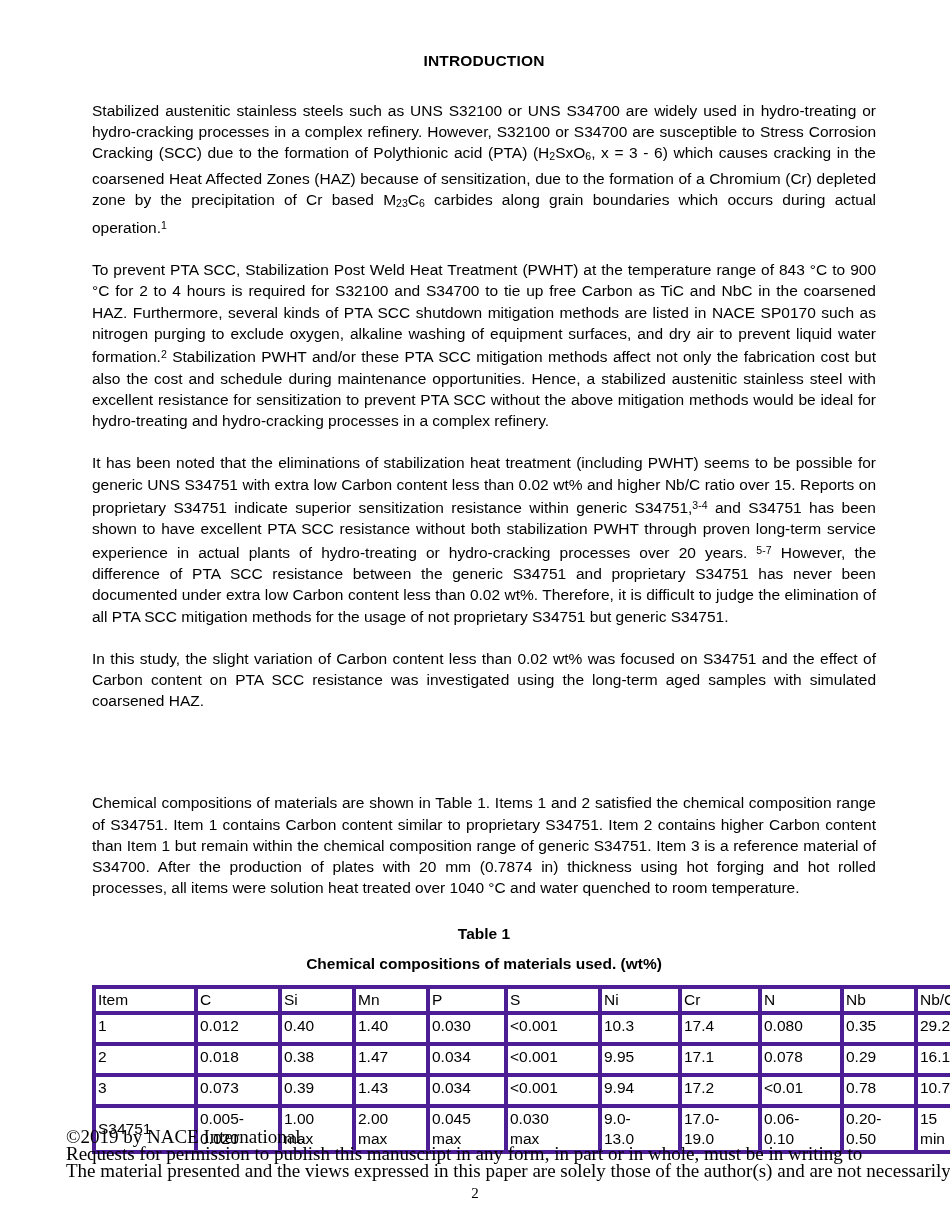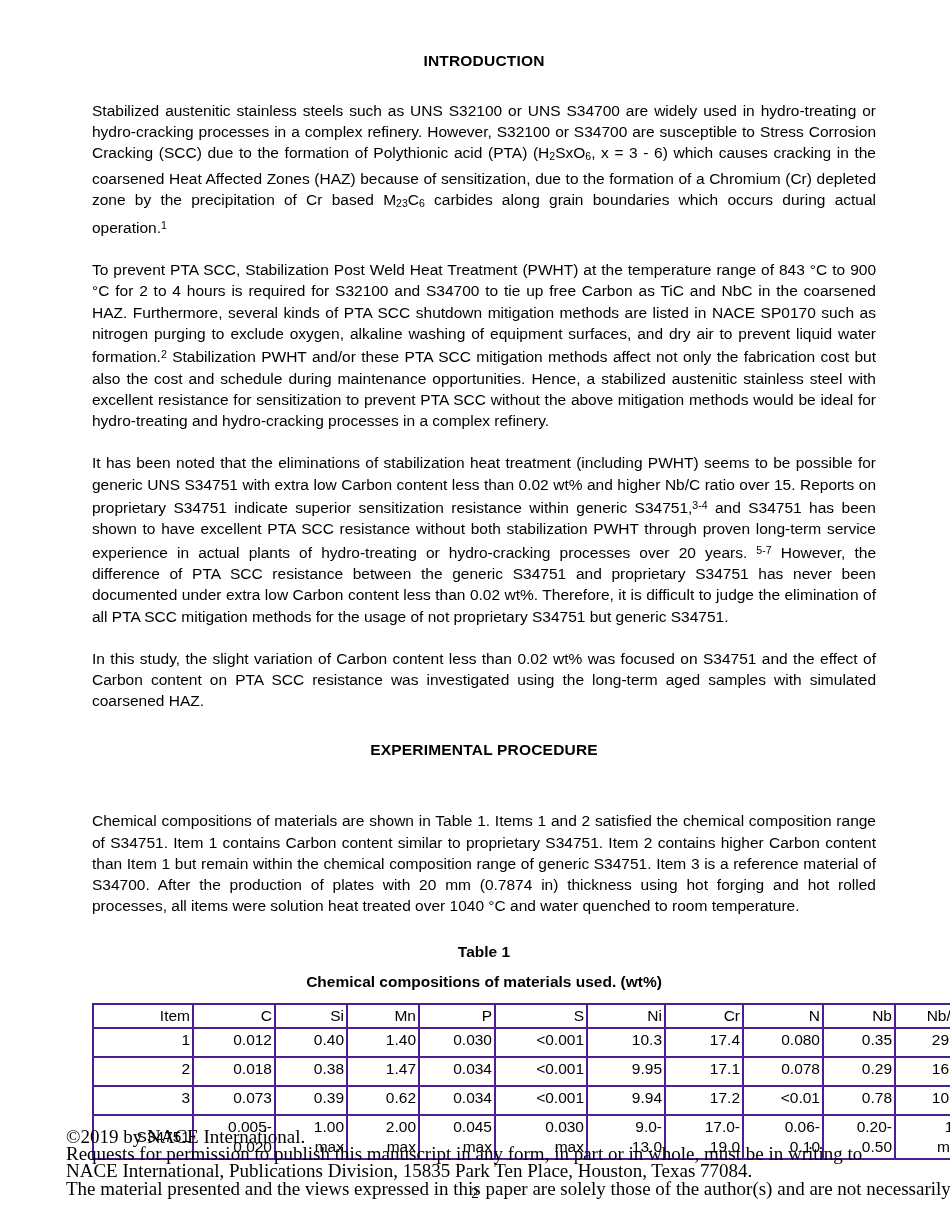--- a/index.html
+++ b/index.html
@@ -70,23 +70,23 @@
   }
   .table-caption-2 { margin-top: 2px; text-align: center; }
 
   table.comp-table {
     border-collapse: collapse;
     margin: 6px auto 0 auto;
     width: 742px;
     table-layout: fixed;
   }
   table.comp-table td {
-    border: 2px solid #4c1d95;
-    font-size: 15.5px;
-    text-align: right;
+    border: 4px solid #4c1d95;
+    font-size: 15.5px;
+    text-align: left;
     padding: 1px 2px;
     line-height: 20px;
     white-space: nowrap;
     vertical-align: middle;
   }
   table.comp-table tr.std-row td {
     line-height: 20px;
     padding-top: 1px;
     padding-bottom: 6px;
   }
@@ -147,21 +147,20 @@
     <div class="gap-md"></div>
 
     <p class="body-text"><span>It has been noted that the eliminations of stabilization heat treatment (including PWHT) seems to be possible for generic UNS S34751 with extra low Carbon content less than 0.02 wt% and higher Nb/C ratio over 15. Reports on proprietary S34751 indicate superior sensitization resistance within generic S34751,</span><sup>3-4</sup><span> and S34751 has been shown to have excellent PTA SCC resistance without both stabilization PWHT through proven long-term service experience in actual plants of hydro-treating or hydro-cracking processes over 20 years. </span><sup>5-7</sup><span> However, the difference of PTA SCC resistance between the generic S34751 and proprietary S34751 has never been documented under extra low Carbon content less than 0.02 wt%. Therefore, it is difficult to judge the elimination of all PTA SCC mitigation methods for the usage of not proprietary S34751 but generic S34751.</span></p>
 
     <div class="gap-md"></div>
 
     <p class="body-text">In this study, the slight variation of Carbon content less than 0.02 wt% was focused on S34751 and the effect of Carbon content on PTA SCC resistance was investigated using the long-term aged samples with simulated coarsened HAZ.</p>
 
     <div class="gap-lg"></div>
 
-    <h1 class="section-heading">EXPERIMENTAL PROCEDURE</h1>
 
     <div class="gap-lg"></div>
 
 
     <div class="gap-md"></div>
 
     <p class="body-text">Chemical compositions of materials are shown in Table 1. Items 1 and 2 satisfied the chemical composition range of S34751. Item 1 contains Carbon content similar to proprietary S34751. Item 2 contains higher Carbon content than Item 1 but remain within the chemical composition range of generic S34751. Item 3 is a reference material of S34700. After the production of plates with 20 mm (0.7874 in) thickness using hot forging and hot rolled processes, all items were solution heat treated over 1040 °C and water quenched to room temperature.</p>
 
     <div class="table-wrap">
       <div class="table-caption-1">Table 1</div>
@@ -208,21 +207,21 @@
             <td class="c-cr">17.1</td>
             <td class="c-n">0.078</td>
             <td class="c-nb">0.29</td>
             <td class="c-nbc">16.1</td>
           </tr>
 
           <tr class="std-row">
             <td class="c-item">3</td>
             <td class="c-c">0.073</td>
             <td class="c-si">0.39</td>
-            <td class="c-mn">0.62</td>
+            <td class="c-mn">1.43</td>
             <td class="c-p">0.034</td>
             <td class="c-s">&lt;0.001</td>
             <td class="c-ni">9.94</td>
             <td class="c-cr">17.2</td>
             <td class="c-n">&lt;0.01</td>
             <td class="c-nb">0.78</td>
             <td class="c-nbc">10.7</td>
           </tr>
 
           <tr>
@@ -270,19 +269,18 @@
           </tr>
         </tbody>
       </table>
     </div>
 
   </div>
 
   <div class="footer">
     <p class="footer-line">©2019 by NACE International.</p>
     <p class="footer-line">Requests for permission to publish this manuscript in any form, in part or in whole, must be in writing to</p>
-    <p class="footer-line">NACE International, Publications Division, 15835 Park Ten Place, Houston, Texas 77084.</p>
     <p class="footer-line">The material presented and the views expressed in this paper are solely those of the author(s) and are not necessarily endorsed by the Association.</p>
   </div>
 
   <div class="page-number">2</div>
 
 </div>
 
 </body></html>

